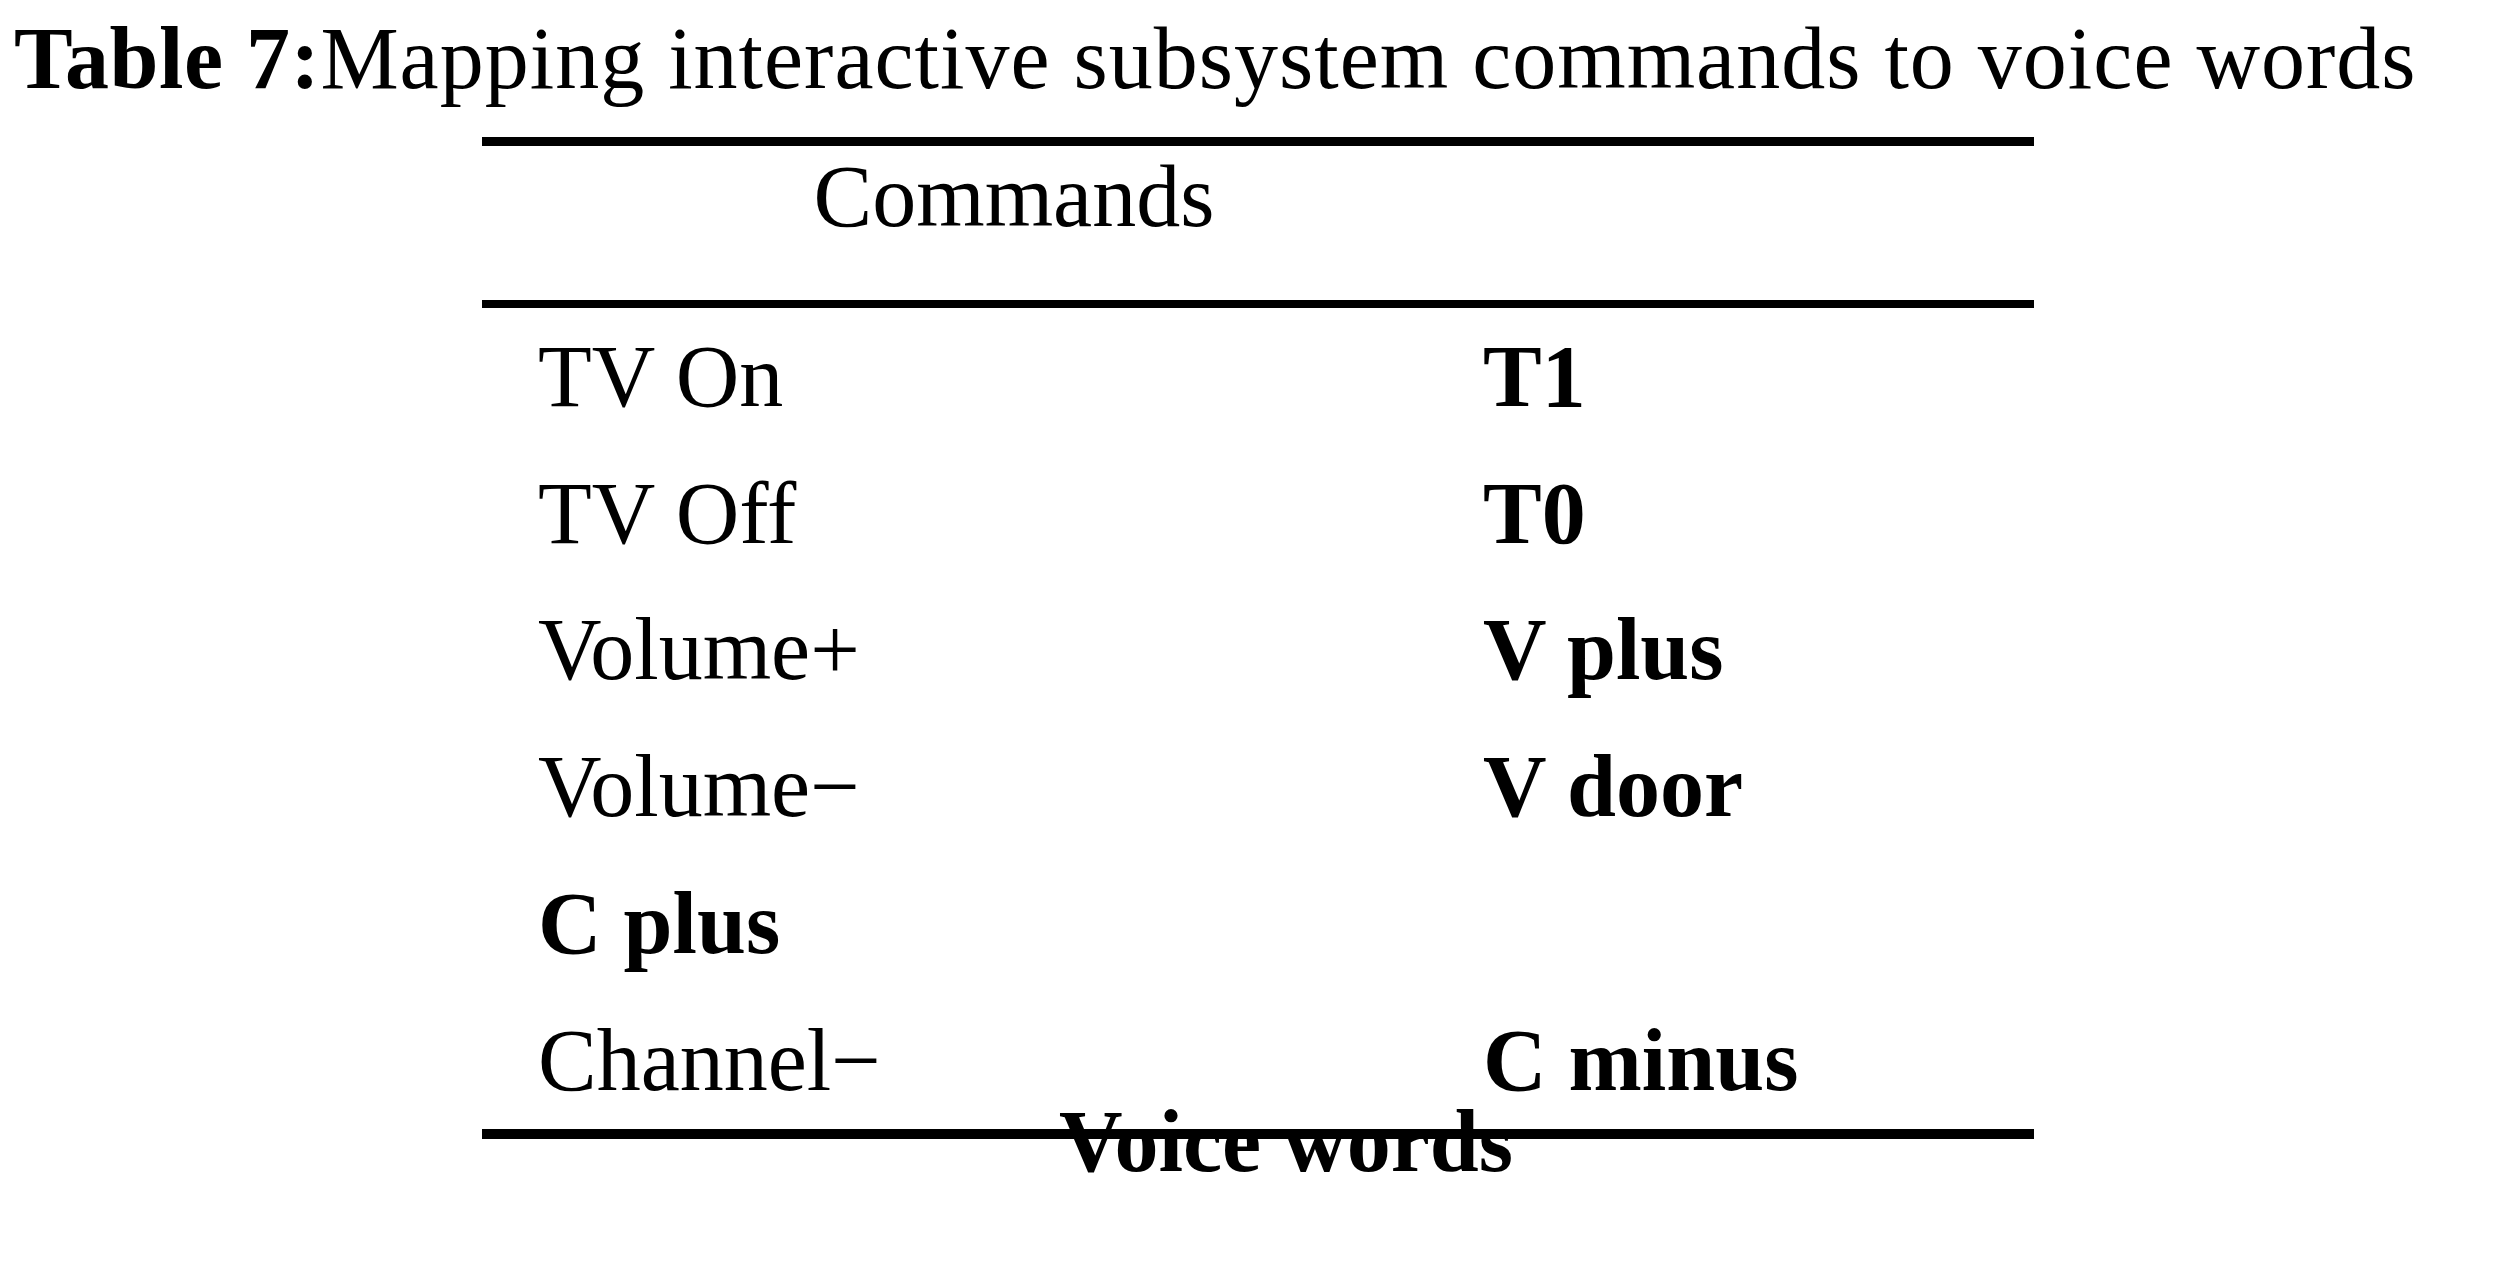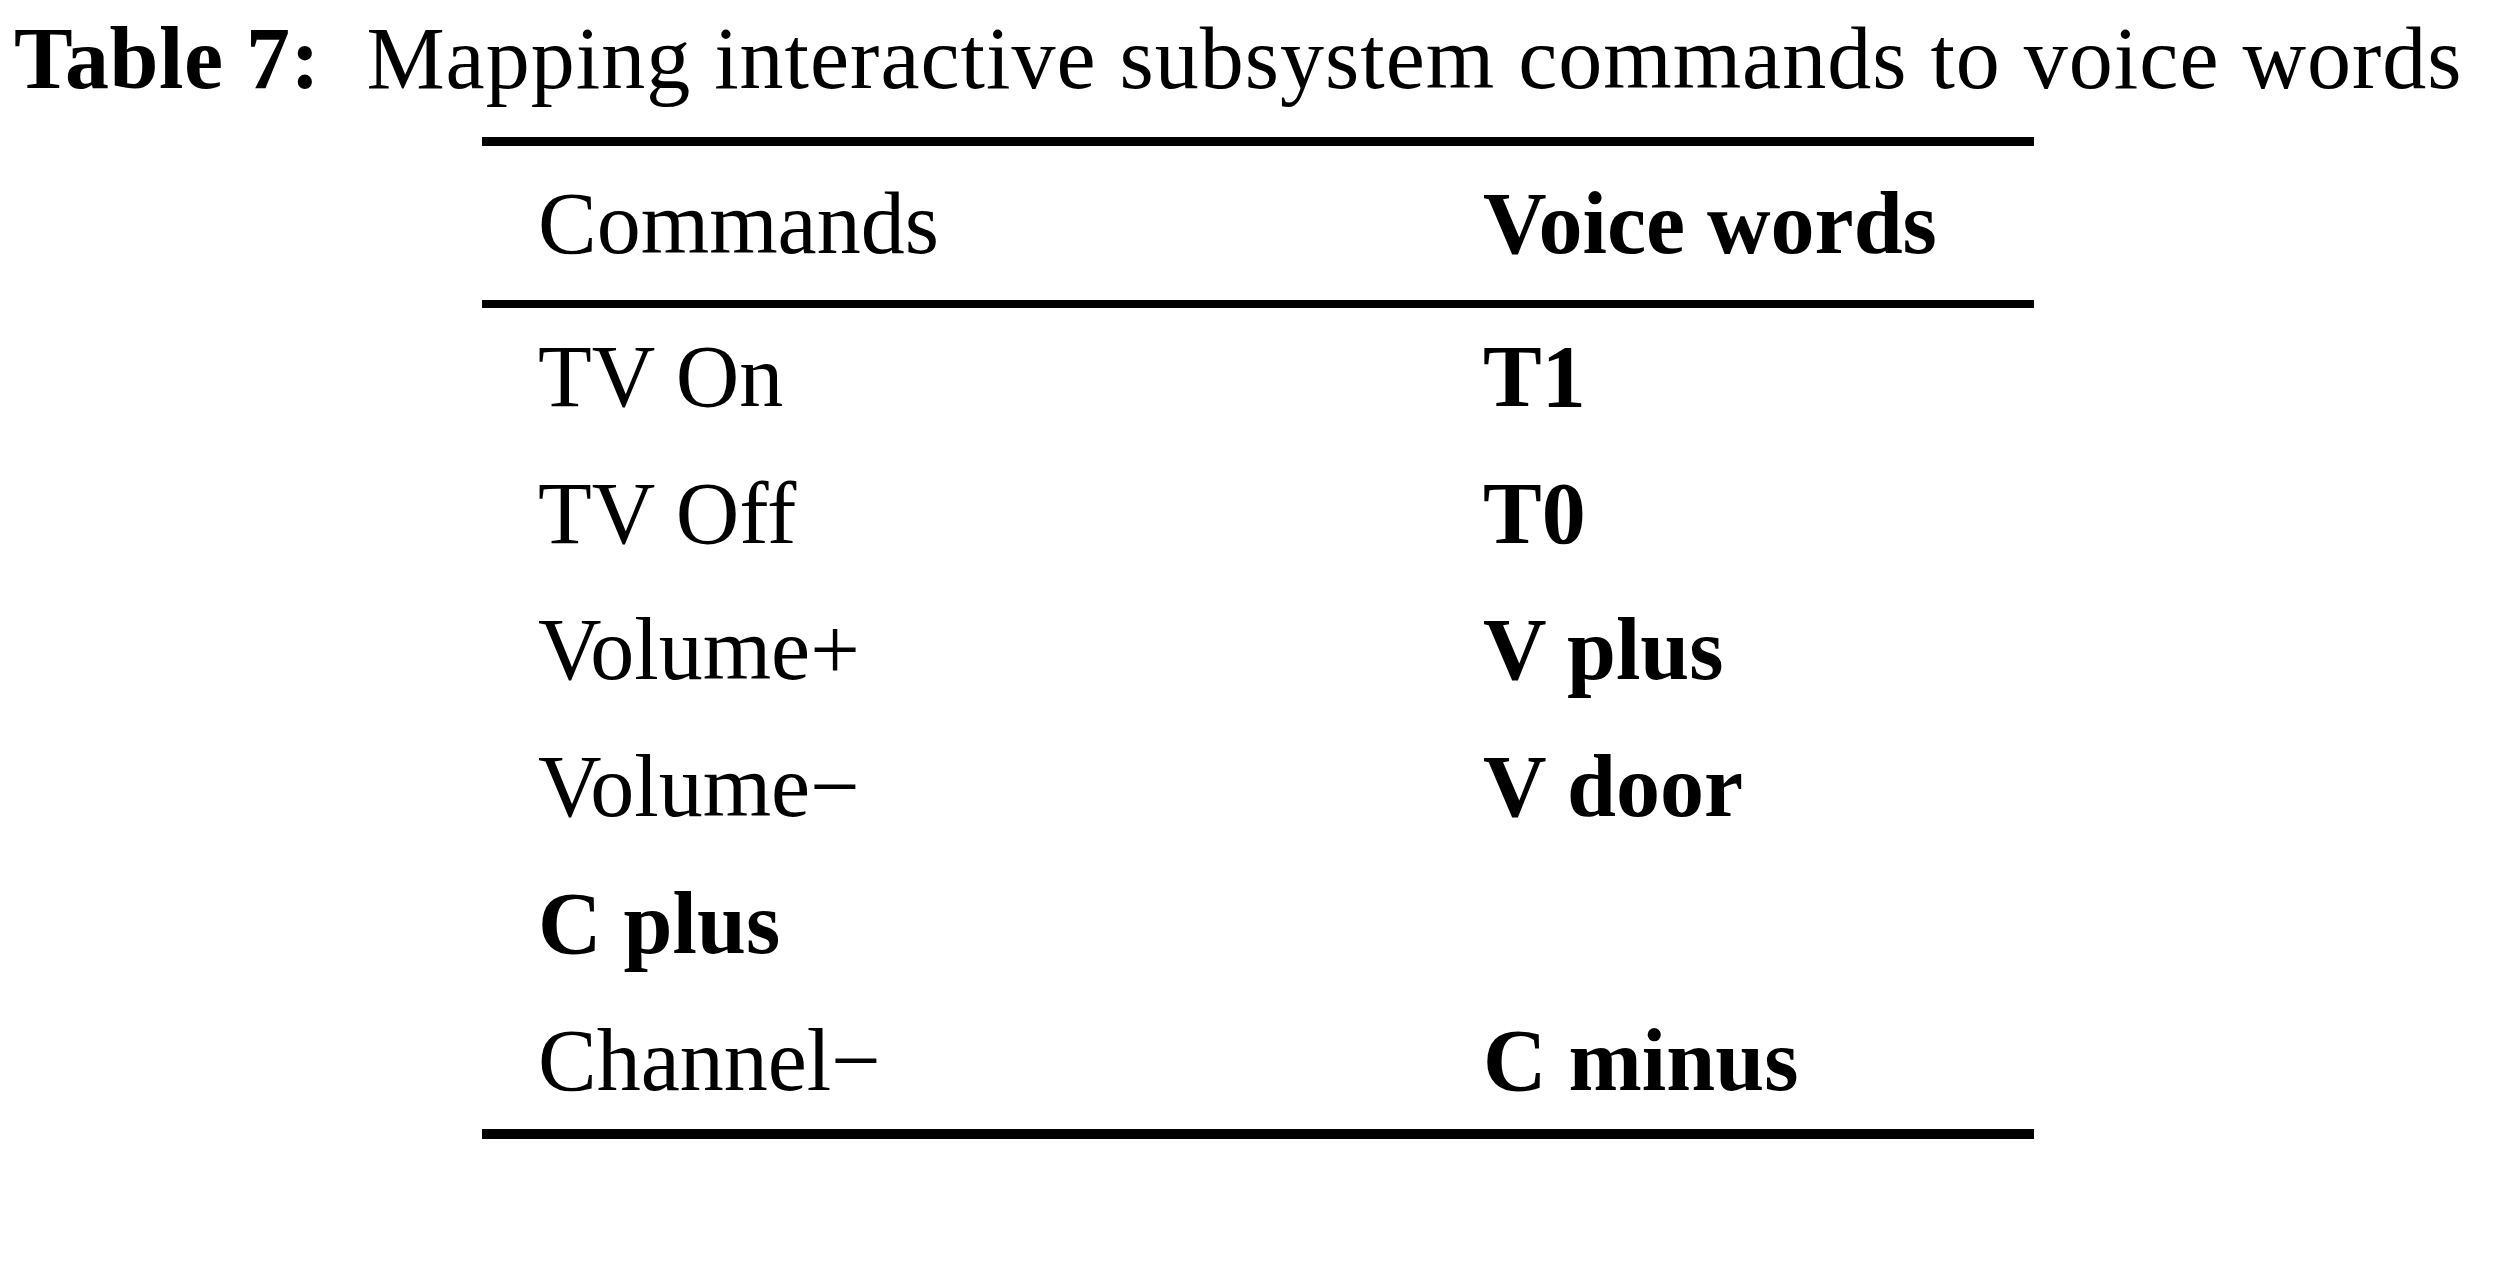--- a/index.html
+++ b/index.html
@@ -22,21 +22,20 @@
     left: 14px;
     top: -6px;
     width: 2486px;
     font-size: 88px;
     line-height: 130px;
     white-space: nowrap;
     color: #000000;
   }
   .caption-label {
     font-weight: bold;
-    margin-right: 46px;
     letter-spacing: 0.5px;
   }
   .caption-text {
     font-weight: normal;
     letter-spacing: 1px;
   }
 
   
   .tablewrap {
     position: absolute;
@@ -54,21 +53,21 @@
   .rule-bottom { height: 10px; }
 
   .thead, .trow {
     display: flex;
     align-items: center;
     padding-left: 56px;
     box-sizing: border-box;
     font-size: 88px;
     white-space: nowrap;
   }
-  .thead { height: 154px; }
+  .thead { height: 154px; flex-direction: column; }
   .trow  { height: 136.8px; justify-content: space-between; }
 
   .col-cmd   { width: 945px; flex: 0 0 945px; }
   .col-voice { flex: 1 1 auto; font-weight: bold; }
 </style>
 </head>
 <body>
 
 <div class="page">
 

